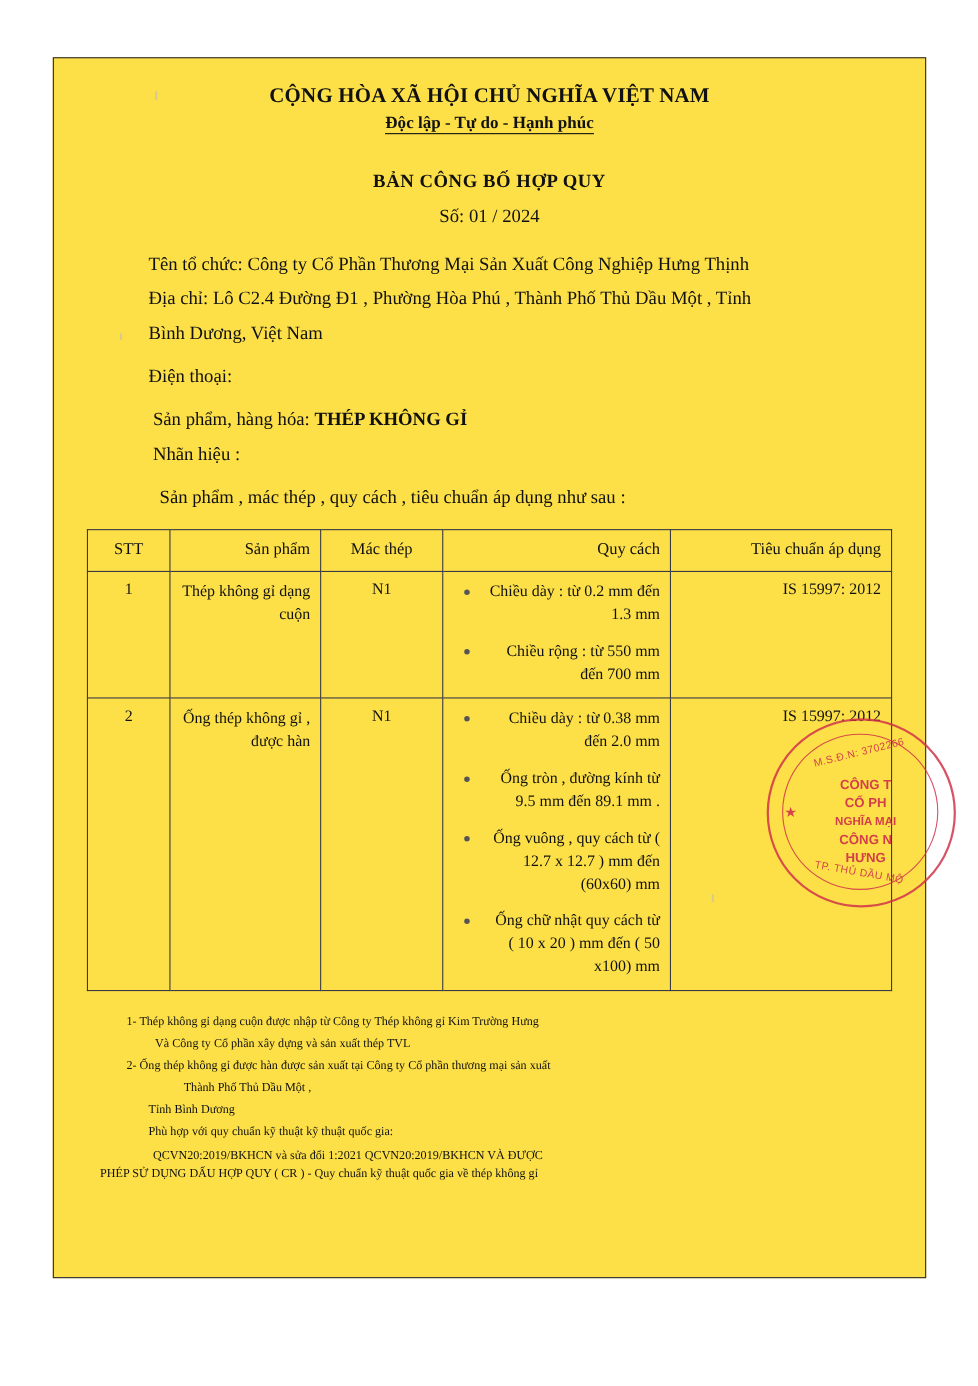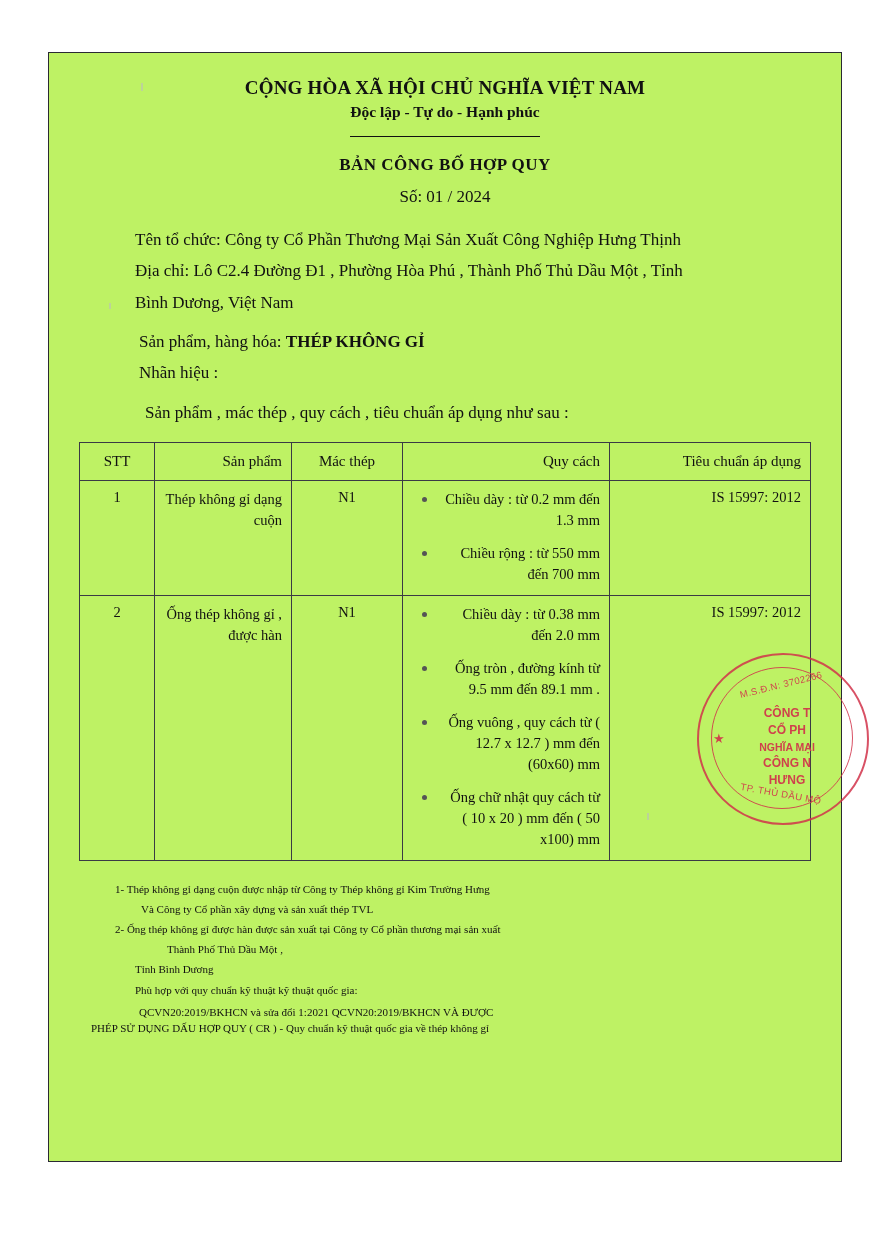--- a/index.html
+++ b/index.html
@@ -18,21 +18,21 @@
 
   
   .page-frame {
     position: absolute;
     left: 48px;
     top: 52px;
     width: 794px;
     height: 1110px;
     border: 1px solid #2a2a33;
     box-sizing: border-box;
-    background: #bef264;
+    background: #fde047;
   }
 
   .content {
     position: absolute;
     left: 0;
     top: 0;
     width: 100%;
     height: 100%;
     box-sizing: border-box;
     padding: 18px 30px 10px 30px;
@@ -47,21 +47,21 @@
     margin-top: 6px;
   }
   .nat-sub {
     text-align: center;
     font-weight: bold;
     font-size: 15.5px;
     margin-top: 4px;
   }
   .nat-sub span {
     border-bottom: 1.3px solid #111;
-    padding-bottom: 16px;
+    padding-bottom: 1px;
   }
 
   .doc-title {
     text-align: center;
     font-weight: bold;
     font-size: 17px;
     margin-top: 34px;
     letter-spacing: 0.5px;
   }
   .doc-number {
@@ -262,20 +262,21 @@
     <div class="nat-title">CỘNG HÒA XÃ HỘI CHỦ NGHĨA VIỆT NAM</div>
     <div class="nat-sub"><span>Độc lập - Tự do - Hạnh phúc</span></div>
 
     <div class="doc-title">BẢN CÔNG BỐ HỢP QUY</div>
     <div class="doc-number">Số: 01 / 2024</div>
 
     <div class="intro">
       <p class="ind1">Tên tổ chức: Công ty Cổ Phần Thương Mại Sản Xuất Công Nghiệp Hưng Thịnh</p>
       <p class="ind1">Địa chỉ: Lô C2.4 Đường Đ1 , Phường Hòa Phú , Thành Phố Thủ Dầu Một , Tỉnh</p>
       <p class="ind1">Bình Dương, Việt Nam</p>
+      <p class="ind1 prod-line">Điện thoại:</p>
       <p class="ind2 prod-line"><span>Sản phẩm, hàng hóa: </span><span class="bold">THÉP KHÔNG GỈ</span></p>
       <p class="ind2">Nhãn hiệu :</p>
       <p class="ind3 prod-line">Sản phẩm , mác thép , quy cách , tiêu chuẩn áp dụng như sau :</p>
     </div>
 
     <table class="spec">
       <thead>
         <tr>
           <th class="col-stt">STT</th>
           <th class="col-prod">Sản phẩm</th>

